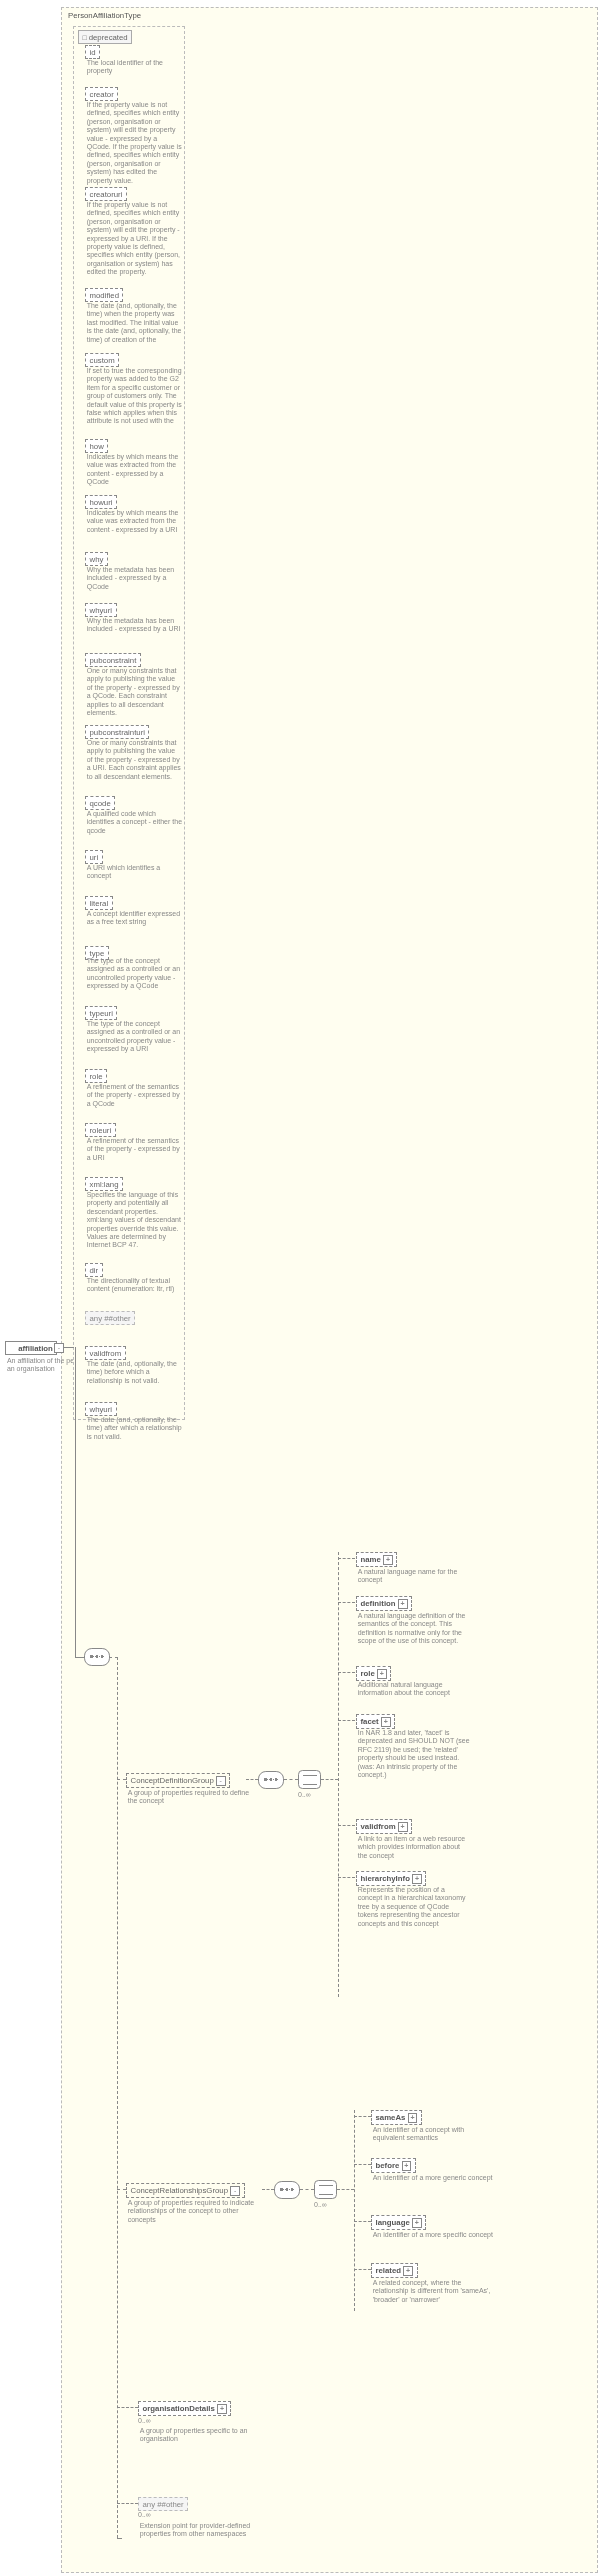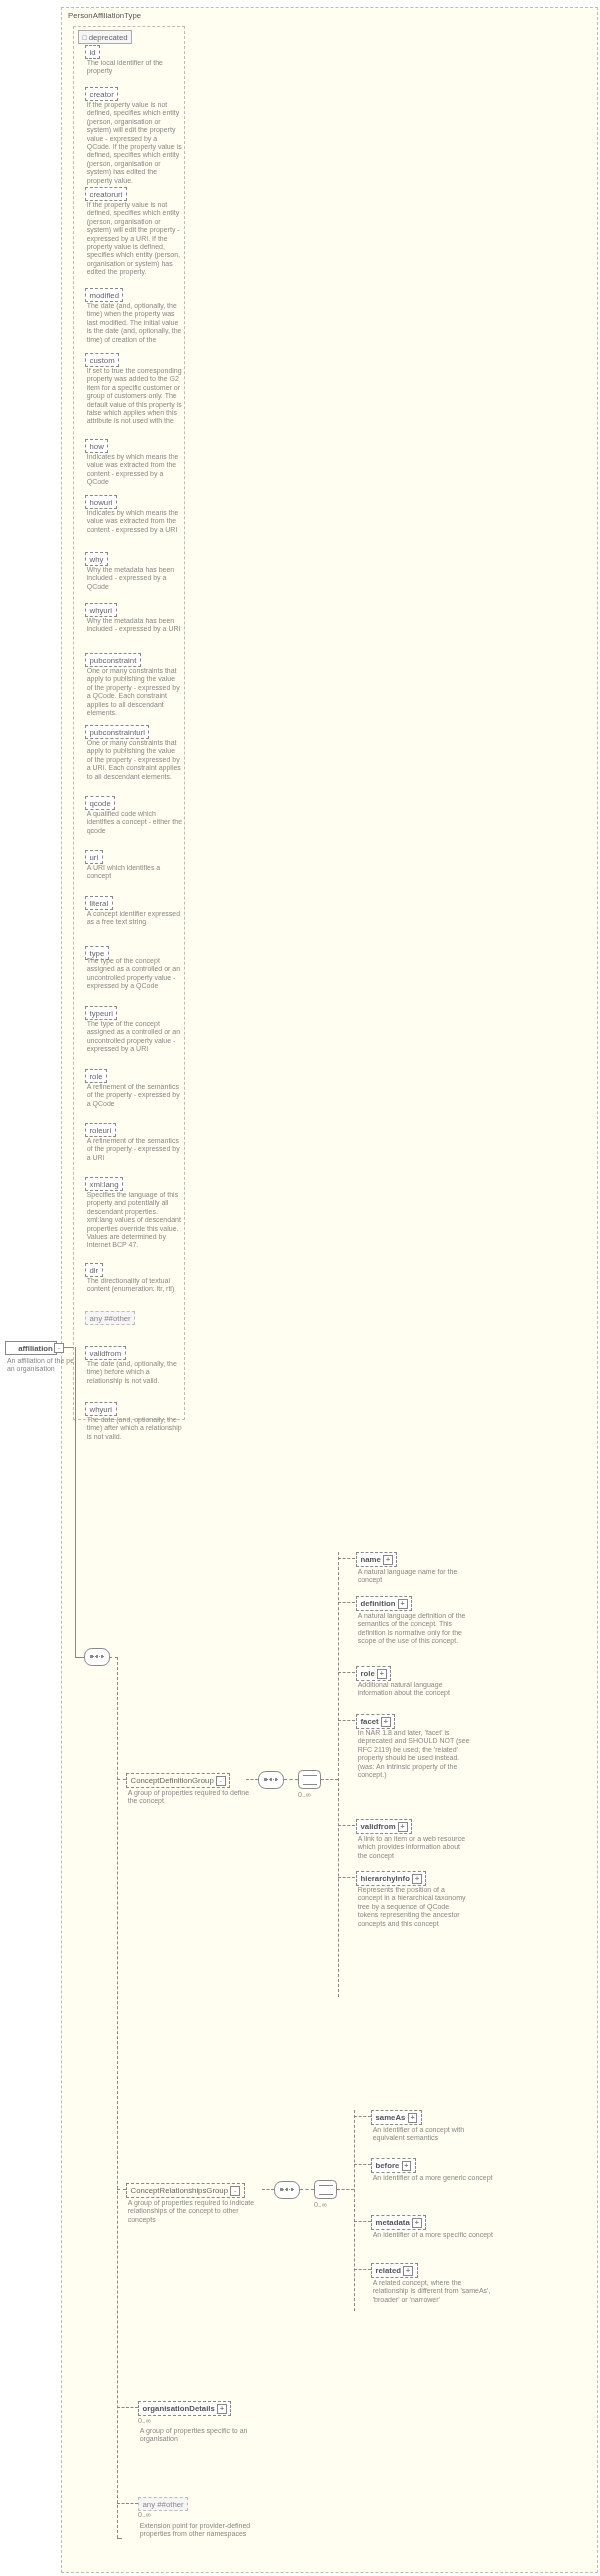--- a/index.html
+++ b/index.html
@@ -160,21 +160,21 @@
   <div class="hline dash" style="left:337px; top:2189px; width:17.4px;"></div>
   <div class="vline dash" style="left:354px; top:2110px; height:201px;"></div>
   <div id="crg-host">
       <div class="hline dash" style="left: 354px; top: 2116px; width: 17.4px;"></div>
       <div class="box elem-opt bold" style="left: 371px; top: 2110px;"><span>sameAs</span> <span class="exp" style="position:static;display:inline-block;vertical-align:middle;">+</span></div>
       <div class="desc" style="left: 371px; top: 2126px; max-width: 122px;">An identifier of a concept with equivalent semantics</div>
       <div class="hline dash" style="left: 354px; top: 2164px; width: 17.4px;"></div>
       <div class="box elem-opt bold" style="left: 371px; top: 2158px;"><span>before</span> <span class="exp" style="position:static;display:inline-block;vertical-align:middle;">+</span></div>
       <div class="desc" style="left: 371px; top: 2174px; max-width: 122px;">An identifier of a more generic concept</div>
       <div class="hline dash" style="left: 354px; top: 2221px; width: 17.4px;"></div>
-      <div class="box elem-opt bold" style="left: 371px; top: 2215px;"><span>metadata</span> <span class="exp" style="position:static;display:inline-block;vertical-align:middle;">+</span></div>
+      <div class="box elem-opt bold" style="left: 371px; top: 2215px;"><span>language</span> <span class="exp" style="position:static;display:inline-block;vertical-align:middle;">+</span></div>
       <div class="desc" style="left: 371px; top: 2231px; max-width: 122px;">An identifier of a more specific concept</div>
       <div class="hline dash" style="left: 354px; top: 2269px; width: 17.4px;"></div>
       <div class="box elem-opt bold" style="left: 371px; top: 2263px;"><span>related</span> <span class="exp" style="position:static;display:inline-block;vertical-align:middle;">+</span></div>
       <div class="desc" style="left: 371px; top: 2279px; max-width: 122px;">A related concept, where the relationship is different from 'sameAs', 'broader' or 'narrower'</div>
     </div>
 
   <div class="hline dash" style="left:117px; top:2407px; width:21px;"></div>
   <div class="box elem-opt bold" style="left:138px; top:2401px;">
     <span>organisationDetails</span> <span class="exp" style="position:static;display:inline-block;vertical-align:middle;">+</span>
   </div>

